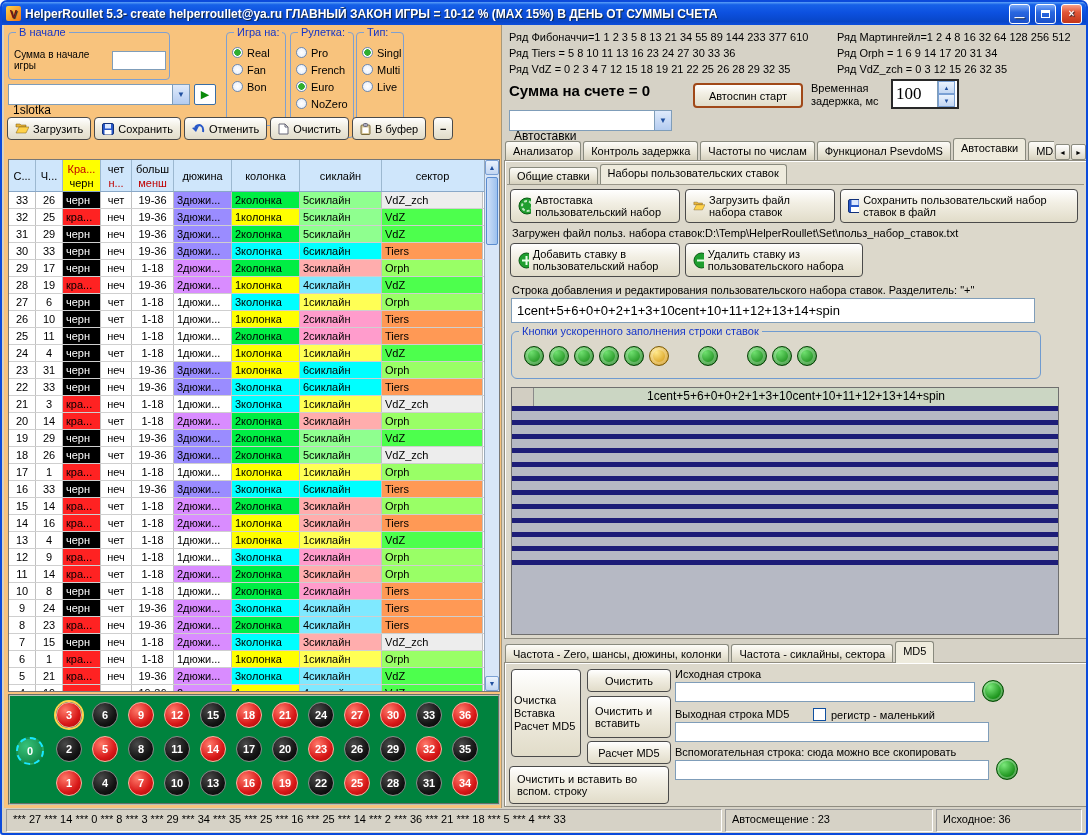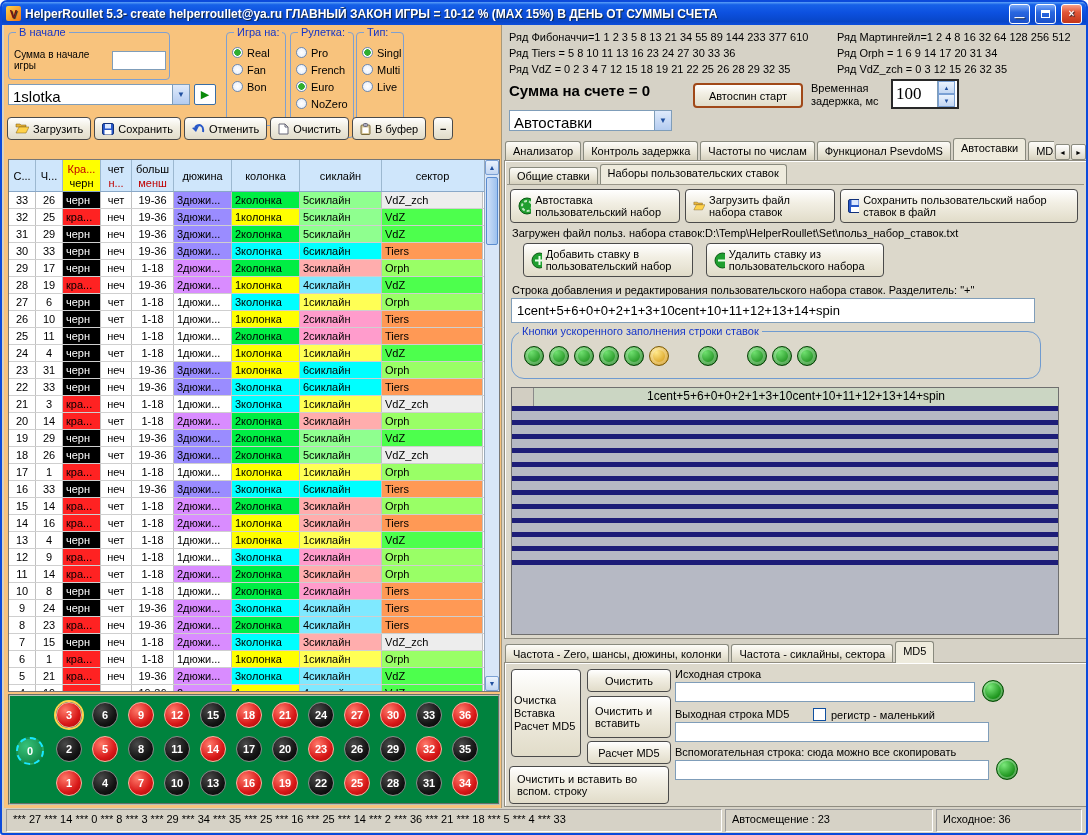--- a/index.html
+++ b/index.html
@@ -25,21 +25,21 @@
 #g-begin input{width:54px;height:19px;border:1px solid #7f9db9;font-size:11px;padding:0 2px;background:#fff}
 #g-game{left:222px;top:7px;width:60px;height:94px}
 #g-roul{left:286px;top:7px;width:64px;height:106px}
 #g-type{left:352px;top:7px;width:48px;height:94px}
 .radios{padding-top:11px}
 .rrow{display:flex;align-items:center;gap:4px;height:17px;margin-left:5px;font-size:11px}
 .rdot{width:11px;height:11px;border-radius:50%;border:1px solid #6a89b5;background:radial-gradient(#fff,#e4ecf8)}
 .rdot.sel{background:radial-gradient(circle,#2fae2f 0 3px,#fff 3.5px)}
 
 .combo{position:absolute;display:flex;height:21px;border:1px solid #7f9db9;background:#fff}
-.cval{flex:1;font-size:15px;line-height:19px;padding:2px 4px;overflow:hidden;white-space:nowrap}
+.cval{flex:1;font-size:12px;line-height:19px;padding:16px 4px;overflow:hidden;white-space:nowrap}
 .cbtn{width:17px;background:linear-gradient(180deg,#dfeafb,#b4ccf0);border-left:1px solid #7f9db9;color:#2050a0;font-size:8px;display:flex;align-items:center;justify-content:center}
 #combo-slot{left:4px;top:59px;width:182px}
 #play-btn{position:absolute;left:190px;top:59px;width:22px;height:21px;background:#fff;border:1px solid #3a6ea5;border-radius:2px;color:#0a8a0a;font-size:11px;display:flex;align-items:center;justify-content:center}
 #toolbar{position:absolute;left:3px;top:92px;display:flex;gap:3px;align-items:flex-start}
 .btn{display:inline-flex;align-items:center;justify-content:center;gap:4px;background:linear-gradient(180deg,#ffffff,#f2efe4 40%,#e1dcc9);border:1px solid #4a4a4a;border-radius:4px;font-size:11px;color:#000;padding:0 7px;height:23px}
 .btn.multi{white-space:normal;line-height:12px;text-align:left}
 #tb-minus{width:20px;padding:0;font-weight:bold;margin-left:4px}
 
 #htable{position:absolute;left:4px;top:134px;width:492px;height:533px;background:#fff;border:1px solid #777}
 .thead{display:flex;height:32px;background:#cfe6fb;border-bottom:1px solid #89a8c8}
@@ -86,25 +86,25 @@
 .tsb{width:15px;height:16px;background:linear-gradient(180deg,#fff,#ddd8c8);border:1px solid #8a8a7e;border-radius:2px;font-size:7px;display:flex;align-items:center;justify-content:center;margin-left:1px}
 #panel{position:absolute;left:1px;top:135px;width:583px;height:479px;border:1px solid #8f8c80;background:#dcd8cb;box-shadow:inset 1px 1px 0 #fff}
 #subtabs{position:absolute;left:4px;top:3px;display:flex;align-items:flex-end;height:20px}
 #subtabs .tab{height:17px;line-height:16px}
 #subtabs .tab.active{height:20px}
 #subline{position:absolute;left:2px;top:23px;right:2px;border-top:1px solid #9a978a}
 #row1{position:absolute;left:5px;top:28px;display:flex;gap:5px}
 #row1 .btn,#row2 .btn{height:34px;font-size:11px}
 #b-r1a{width:170px}#b-r1b{width:150px}#b-r1c{width:238px}
 #filetext{position:absolute;left:7px;top:66px;font-size:11px;white-space:nowrap}
-#row2{position:absolute;left:18px;top:82px;display:flex;gap:13px}
+#row2{position:absolute;left:5px;top:82px;display:flex;gap:5px}
 #b-r2a{width:170px}#b-r2b{width:178px}#b-r2c{width:216px}
 #editlabel{position:absolute;left:7px;top:123px;font-size:11px;white-space:nowrap}
 #editinput{position:absolute;left:6px;top:137px;width:524px;height:25px;border:1px solid #7f9db9;font-size:13px;padding:0 5px;background:#fff;font-family:"Liberation Sans",sans-serif}
-#chipbox{position:absolute;left:6px;top:170px;width:530px;height:48px;border:1px solid #6f9bd0;border-radius:13px}
+#chipbox{position:absolute;left:6px;top:170px;width:530px;height:48px;border:1px solid #6f9bd0;border-radius:6px}
 #chipbox .gtitle{background:#dcd8cb}
 #chips{display:flex;gap:5px;margin:14px 0 0 12px}
 .chip{width:20px;height:20px;border-radius:50%;background:radial-gradient(circle at 35% 30%,#6fe06f,#1f8f1f 70%,#0c5c0c);border:1px solid #063e06;box-shadow:inset 0 0 0 3px rgba(255,255,255,.28)}
 .chip.gold{background:radial-gradient(circle at 35% 30%,#ffe88a,#d8a020 70%,#8a6206);border-color:#7a5a08}
 .chip.gap{margin-left:24px}
 #blist{position:absolute;left:6px;top:226px;width:548px;height:248px;border:1px solid #6f6f6f;background:#b6b9c4;overflow:hidden}
 .lhead{display:flex;height:18px}
 .lstub{width:22px;background:#d2cec2;border-right:1px solid #8a8a8a}
 .lmain{flex:1;background:#cbd6c3;text-align:center;font-size:12px;line-height:17px;overflow:hidden;white-space:nowrap}
 .lrow{height:14px;background:#b6b9c4;border-top:5px solid #1d1d78}

